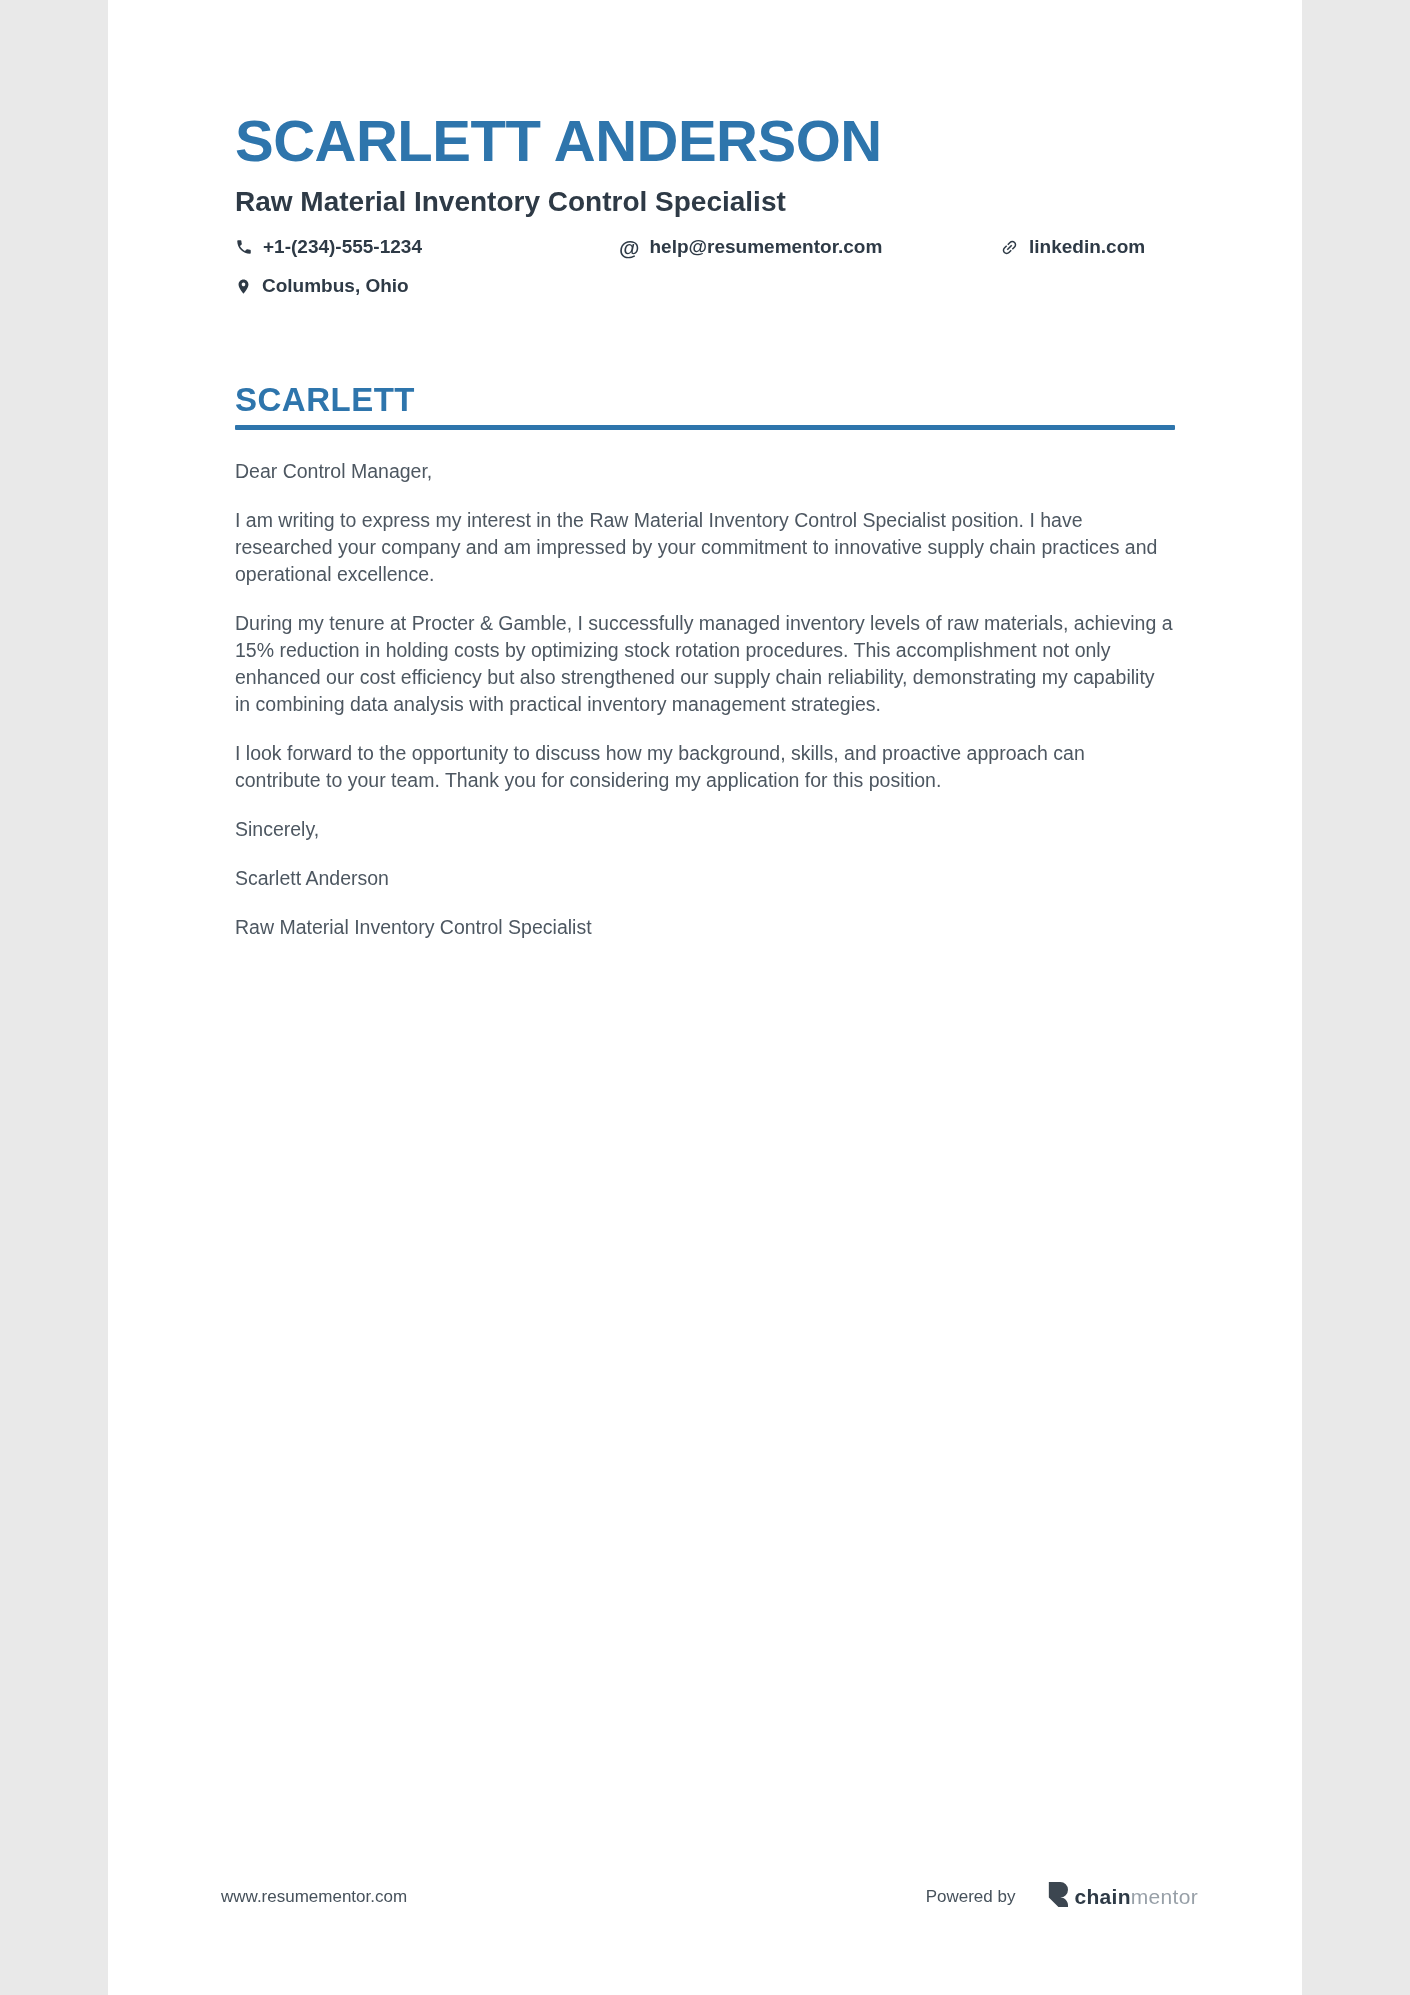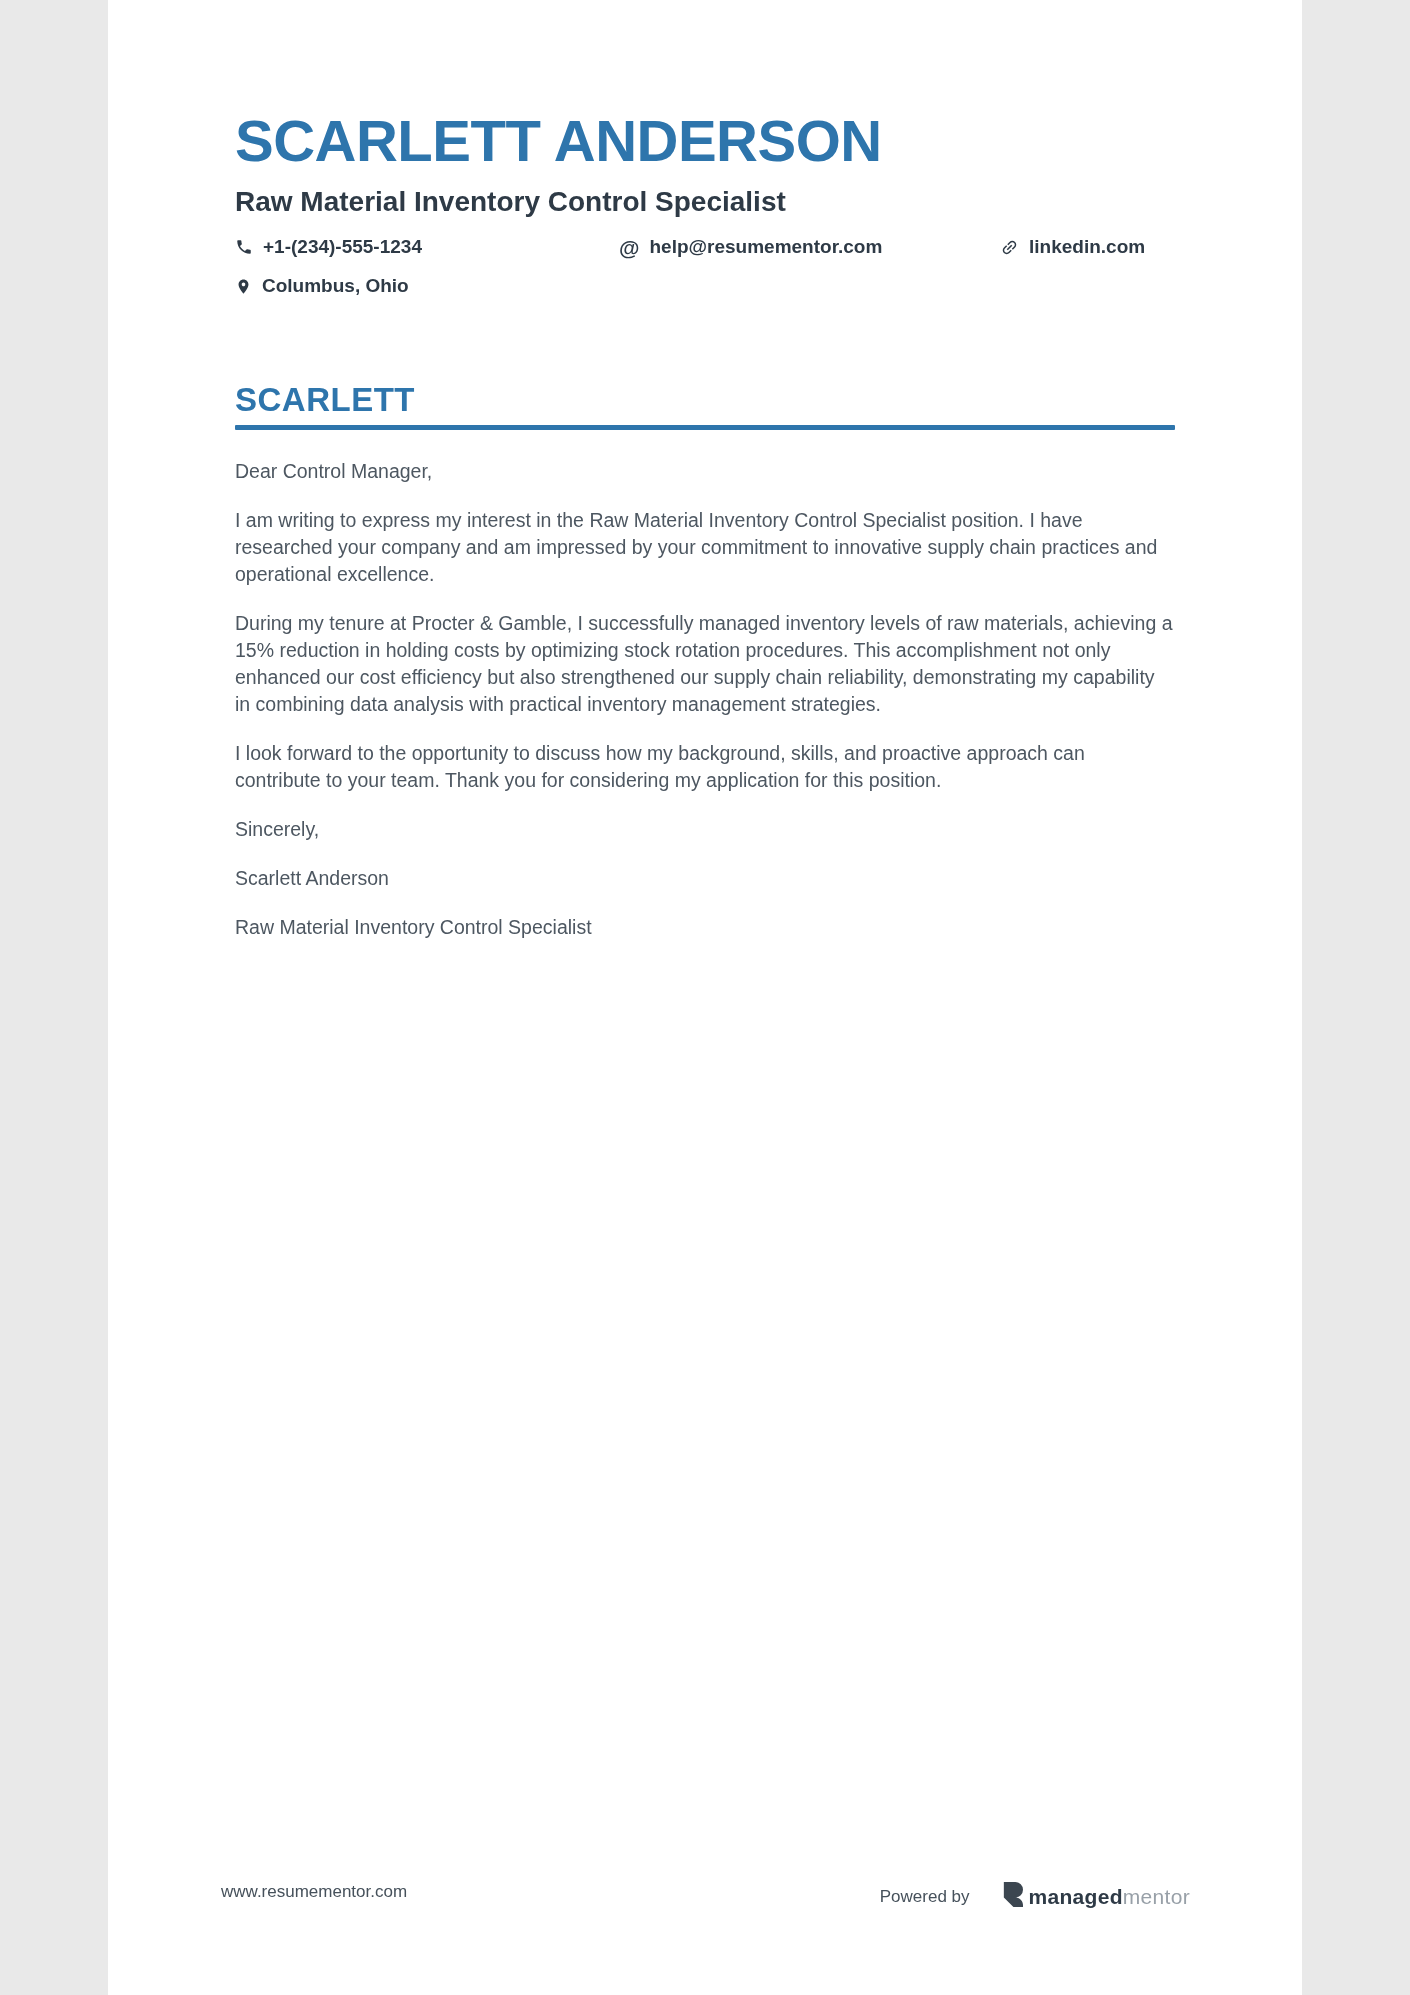--- a/index.html
+++ b/index.html
@@ -78,25 +78,25 @@
   .letter{
     margin-top:28px;
     font-size:19.5px;
     line-height:27px;
     color:var(--body);
   }
   .letter p{margin:0 0 22px 0;}
   footer.page-footer{
     position:absolute;
     left:113px;
-    right:112px;
+    right:104px;
     top:1882px;
     display:flex;
     justify-content:space-between;
-    align-items:flex-start;
+    align-items:center;
   }
   .footer-site{
     font-size:17px;
     color:var(--footer);
   }
   .powered{
     display:flex;
     align-items:center;
     gap:30px;
   }
@@ -185,17 +185,17 @@
   <footer class="page-footer">
     <span class="footer-site">www.resumementor.com</span>
     <div class="powered">
       <span class="powered-label">Powered by</span>
       <span class="brand">
         <span>
           <svg width="23" height="25" viewBox="0 0 24 26">
               <path fill="#3C4650" d="M4 0h12a8 8 0 0 1 8 8 8 8 0 0 1-8 8c4.42 0 8 3.58 8 8v2H14L4 16z"></path>
             </svg>
         </span>
-        <span class="brand-text"><span class="bold">managed</span><span class="light">mentor</span></span>
+        <span class="brand-text"><span class="bold">chain</span><span class="light">mentor</span></span>
       </span>
     </div>
   </footer>
 </div>
 
 </body></html>

